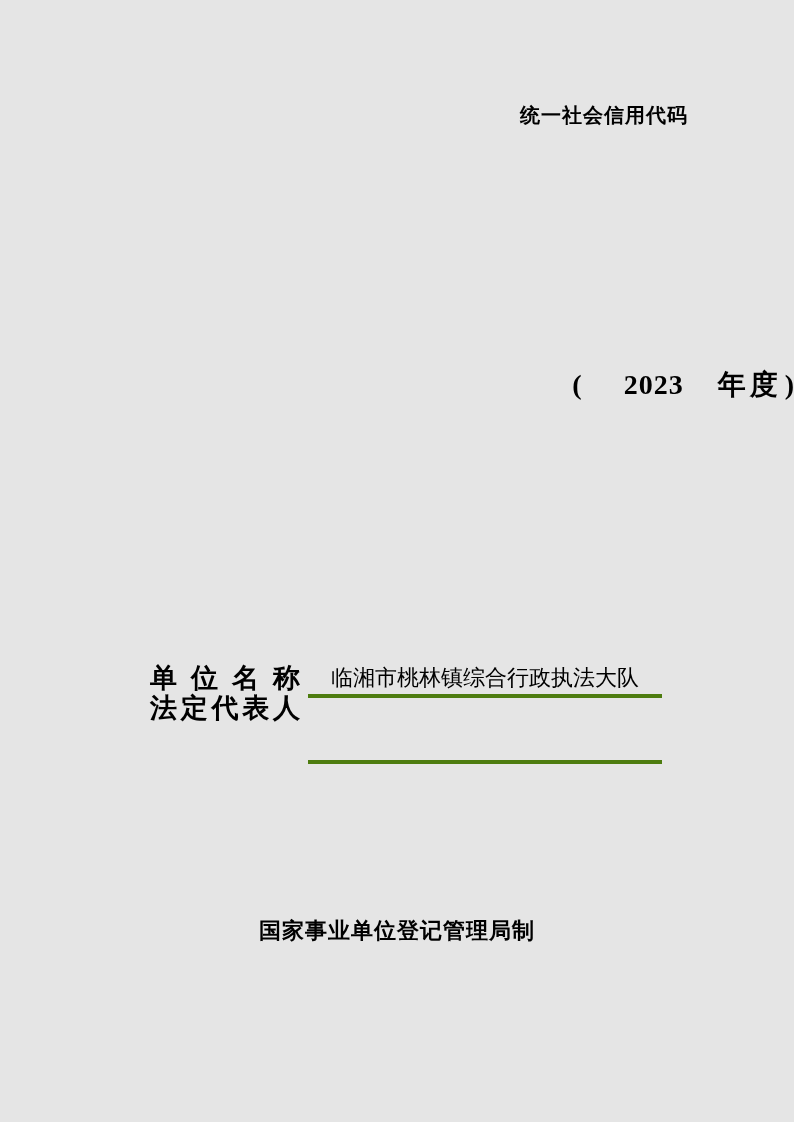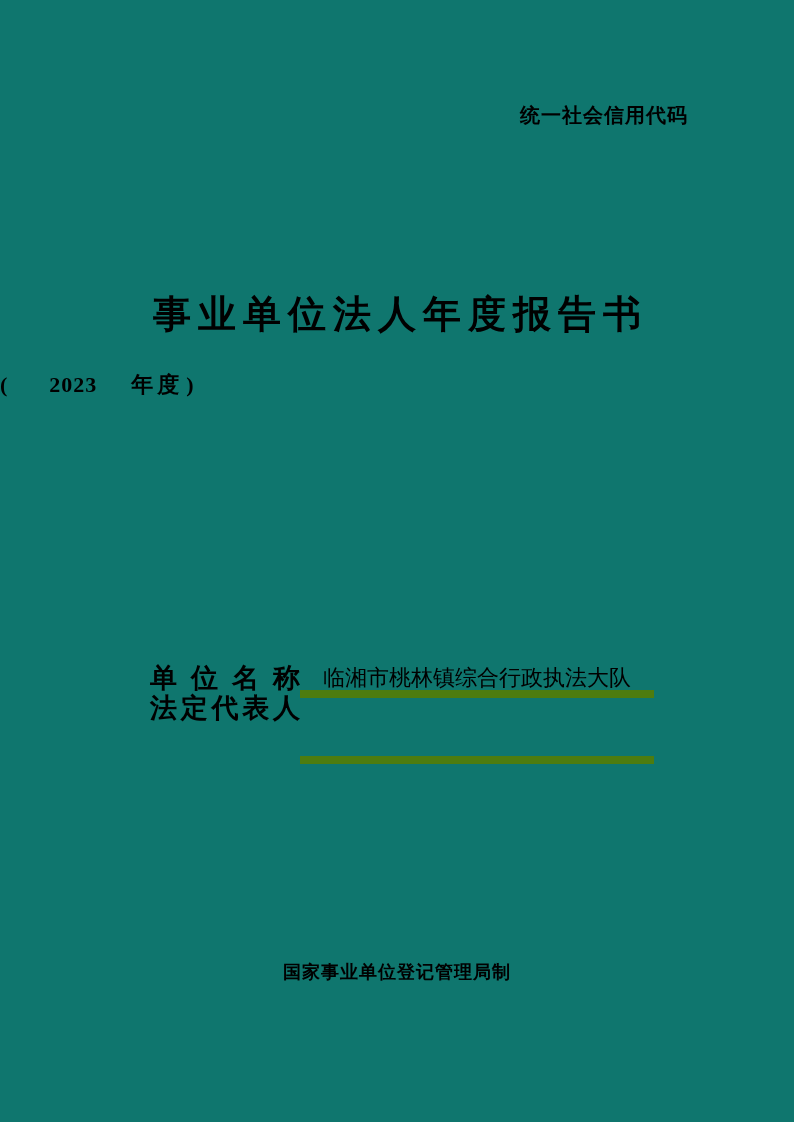--- a/index.html
+++ b/index.html
@@ -3,21 +3,21 @@
 <meta charset="utf-8">
 <style>
   * { margin: 0; padding: 0; box-sizing: border-box; }
   html, body { background: #888; }
   body { display: flex; justify-content: center; }
 
   .page {
     position: relative;
     width: 794px;
     height: 1122px;
-    background: #0f766e;
+    background: #e5e5e5;
     color: #000000;
     font-family: "Liberation Serif", serif;
     overflow: hidden;
   }
 
   
   .credit-block {
     position: absolute;
     top: 103px;
     right: 106px;
@@ -53,22 +53,22 @@
     padding-left: 7px; 
     line-height: 46px;
   }
 
   
   .year-line {
     position: absolute;
     top: 371px;
     left: 0;
     width: 100%;
-    text-align: left;
-    font-size: 22px;
+    text-align: right;
+    font-size: 28px;
     font-weight: bold;
     line-height: 28px;
     font-family: "Liberation Serif", serif;
   }
   .year-open  { margin-right: 42px; }
   .year-num   { margin-right: 34px; letter-spacing: 1px; }
   .year-sufx  { letter-spacing: 4px; }
   .year-close { margin-left: 3px; }
 
   
@@ -78,57 +78,55 @@
     width: 150px;
     font-family: Liberation Serif, serif;
     font-size: 27px;
     font-weight: bold;
     text-align: justify;
     text-align-last: justify;
     line-height: 30px;
   }
   .field-line {
     position: absolute;
-    left: 300px;
+    left: 308px;
     width: 354px;
-    border-bottom: 8px solid #4d7c0f;
+    border-bottom: 4px solid #4d7c0f;
     text-align: center;
     font-size: 22px;
     font-family: "Liberation Serif", serif;
   }
   .label-row1 { top: 663px; }
   .line-row1  { top: 662px; height: 36px; line-height: 32px; }
   .label-row2 { top: 693px; }
   .line-row2  { top: 728px; height: 36px; line-height: 32px; }
 
   
   .footer-line {
     position: absolute;
     top: 918px;
     left: 0;
     width: 100%;
     text-align: center;
-    font-size: 18px;
+    font-size: 22px;
     font-weight: bold;
     letter-spacing: 1px;
     line-height: 26px;
     font-family: "Liberation Serif", serif;
-    margin-top: 41px;
   }
 </style>
 </head>
 <body>
 
 <div class="page">
 
   <div class="credit-block">
     <div class="credit-label">统一社会信用代码</div>
   </div>
 
-  <div class="title">事业单位法人年度报告书</div>
 
   <div class="year-line">
     <span class="year-open">(</span><span class="year-num">2023</span><span class="year-sufx">年度</span><span class="year-close">)</span>
   </div>
 
   <div class="field-label label-row1">单位名称</div>
   <div class="field-line line-row1">
     <span>临湘市桃林镇综合行政执法大队</span>
   </div>
 

